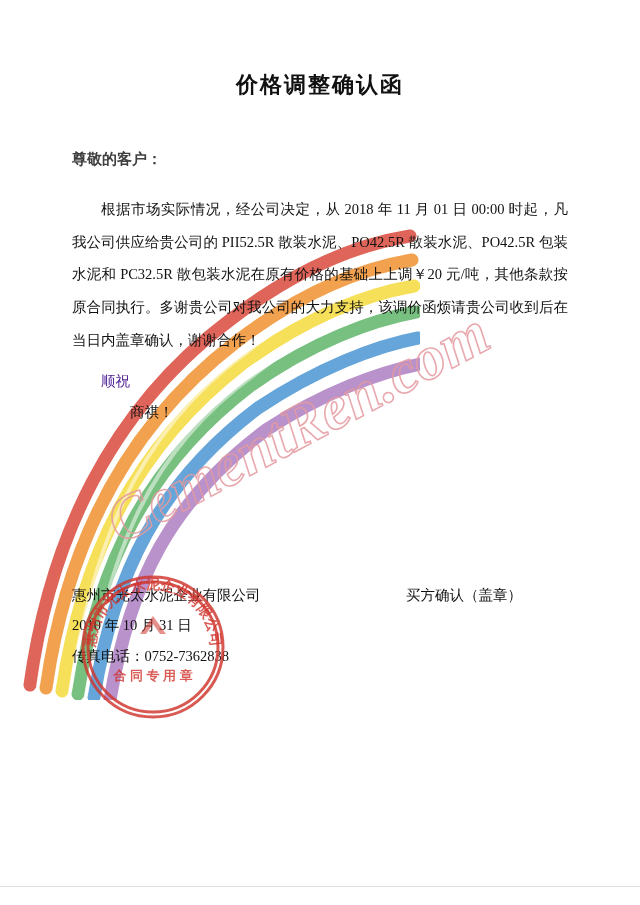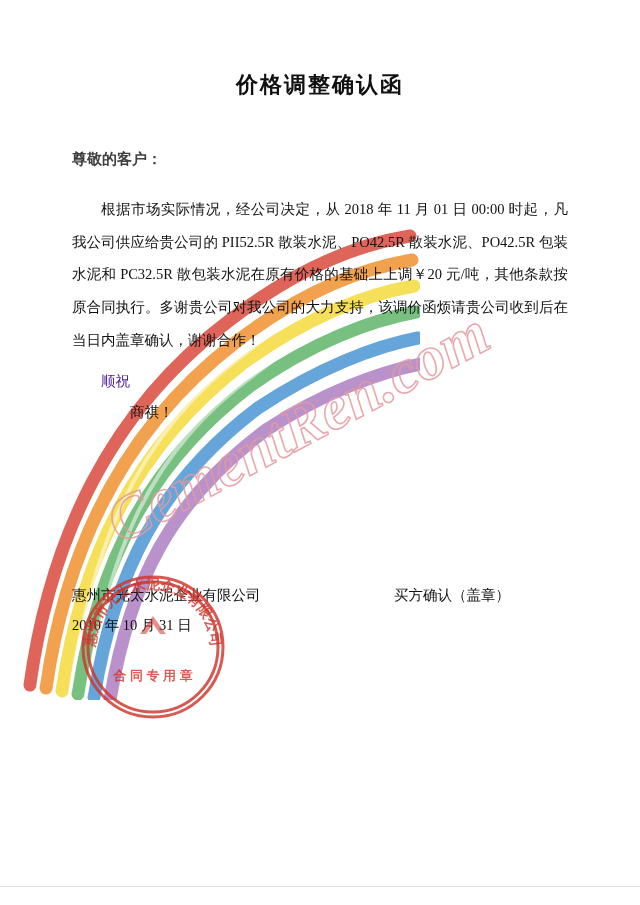--- a/index.html
+++ b/index.html
@@ -116,21 +116,21 @@
     position: absolute;
     left: 72px;
     top: 580px;
     z-index: 3;
     font-size: 14.5px;
     line-height: 2.1;
     color: #111;
   }
   .buyer-block {
     position: absolute;
-    left: 394px;
+    left: 406px;
     top: 580px;
     z-index: 3;
     font-size: 14.5px;
     line-height: 2.1;
     color: #111;
   }
   .sig-line {
     white-space: nowrap;
   }
   .footer-rule {
@@ -182,20 +182,21 @@
     <text class="seal-text" font-size="14" opacity="0.75">
       <textPath href="#sealArcTop" startOffset="50%" text-anchor="middle">惠州市光太水泥企业有限公司</textPath>
     </text>
     <text class="seal-text" x="75" y="108" font-size="13" text-anchor="middle" opacity="0.75">合 同 专 用 章</text>
     <path d="M62,62 L75,44 L88,62 L82,62 L75,52 L68,62 Z" fill="#d0342c" opacity="0.55"></path>
   </svg>
 
   <div class="signature-block">
     <div class="sig-line">惠州市光太水泥企业有限公司</div>
     <div class="sig-line">2010 年 10 月 31 日</div>
+    <div class="sig-line">传真电话：0752-7362838</div>
   </div>
 
   <div class="buyer-block">
     <div class="sig-line">买方确认（盖章）</div>
   </div>
 
   <div class="footer-rule"></div>
 </div>
 
 </body></html>

